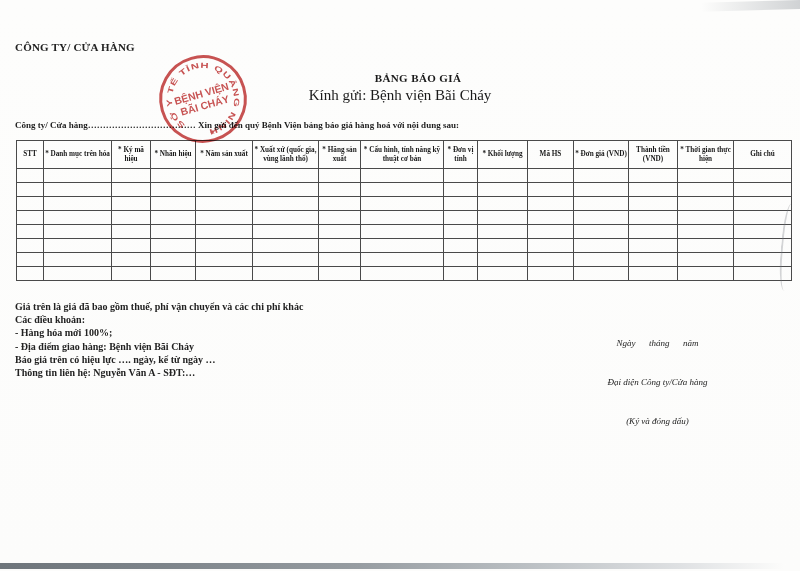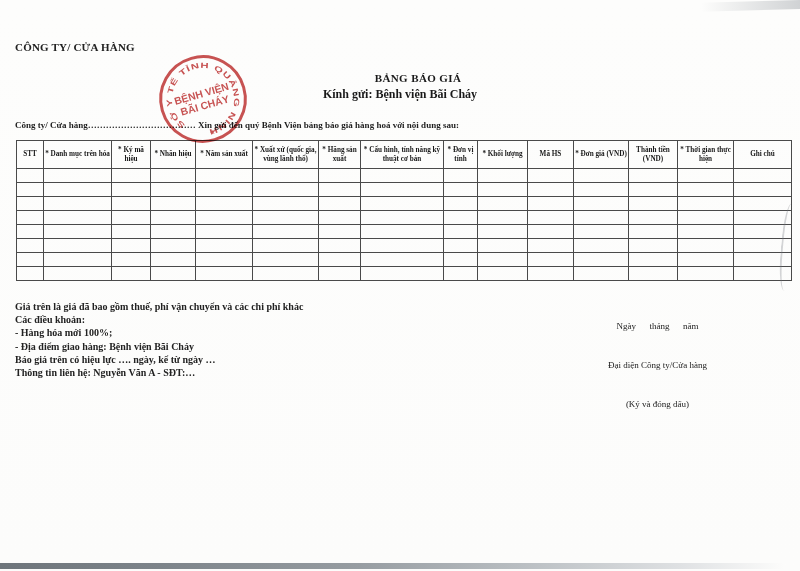--- a/index.html
+++ b/index.html
@@ -18,21 +18,21 @@
   
   .company-header {
     position: absolute; left: 15px; top: 41px;
     font-size: 11px; font-weight: bold; letter-spacing: 0.2px;
     color: #222;
   }
   .title-block {
     position: absolute; left: 0; top: 72px; width: 800px; text-align: center;
   }
   .doc-title { font-size: 11px; font-weight: bold; letter-spacing: 0.4px; color: #1a1a1a; padding-left: 36px; }
-  .doc-recipient { font-size: 12px; font-weight: bold; margin-top: 3px; color: #1a1a1a; }
+  .doc-recipient { font-size: 15px; font-weight: normal; margin-top: 3px; color: #1a1a1a; }
   .intro-line {
     position: absolute; left: 15px; top: 120px; width: 700px;
     font-size: 9px; font-weight: bold; color: #1e1e1e; white-space: nowrap;
   }
 
   
   table.quote {
     position: absolute; left: 16px; top: 140px; width: 775px;
     border-collapse: collapse; table-layout: fixed;
     border: 1.6px solid #2e2e2e;
@@ -45,23 +45,24 @@
     line-height: 1.25; padding: 2px 1px; height: 28px; color: #191919;
   }
   table.quote td { height: 14px; }
 
   
   .notes {
     position: absolute; left: 15px; top: 300px;
     font-size: 10px; line-height: 13.2px; color: #222; font-weight: bold;
   }
   .signature {
-    position: absolute; left: 565px; top: 294px; width: 185px;
+    position: absolute; left: 565px; top: 311px; width: 185px;
     text-align: center; font-size: 9px; line-height: 13px; color: #222;
     white-space: pre-wrap;
+    font-style: italic;
   }
 
   
   .stamp {
     position: absolute; left: 156px; top: 52px; width: 94px; height: 94px;
     transform: rotate(-16deg);
     opacity: 0.88;
     mix-blend-mode: multiply;
     pointer-events: none;
   }

